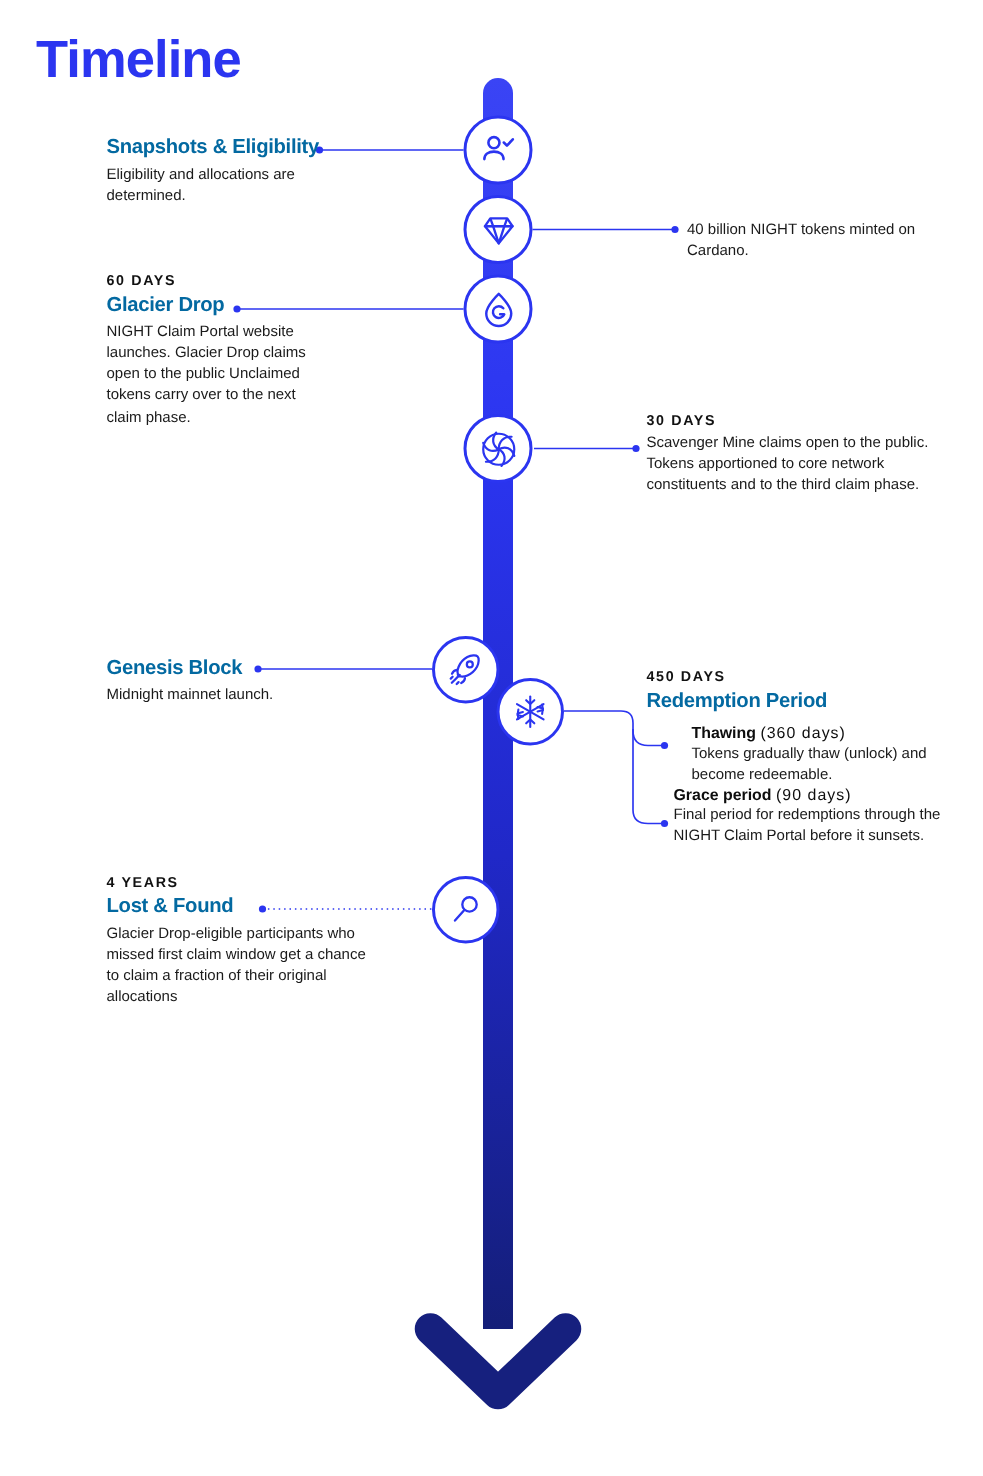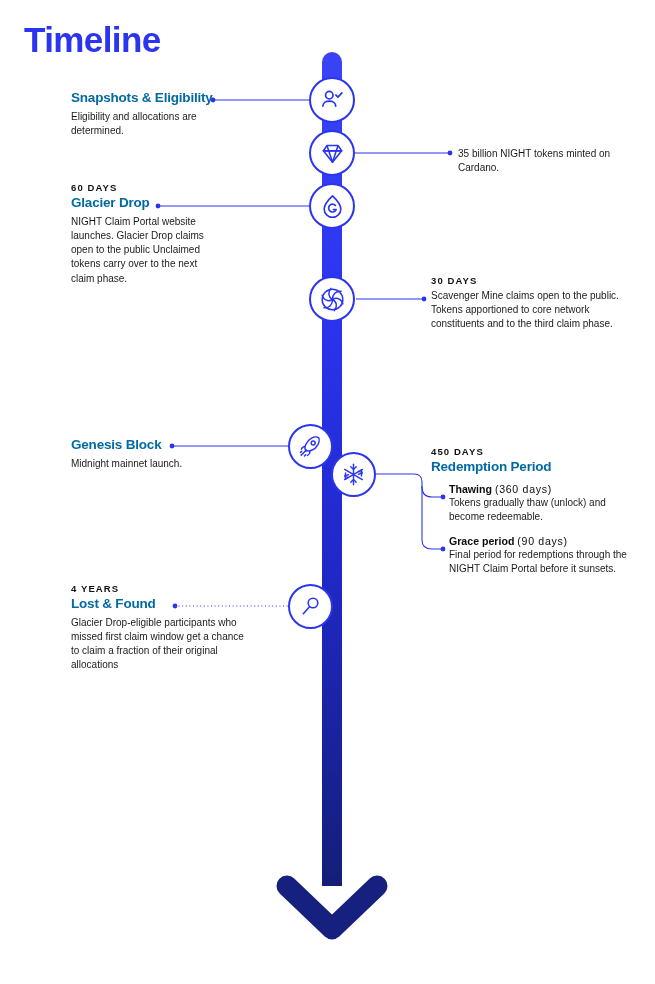--- a/index.html
+++ b/index.html
@@ -222,21 +222,21 @@
       </svg>
     </span>
   </div>
 
   <div class="block left" style="left:71px; top:90px; width:150px;">
     <div class="heading">Snapshots &amp; Eligibility</div>
     <div class="body">Eligibility and allocations are determined.</div>
   </div>
 
   <div class="block right" style="left:458px; top:144px; width:160px;">
-    <div class="body">35 billion NIGHT tokens minted on Cardano.</div>
+    <div class="body">40 billion NIGHT tokens minted on Cardano.</div>
   </div>
 
   <div class="block left" style="left:71px; top:182px; width:152px;">
     <div class="days">60 DAYS</div>
     <div class="heading">Glacier Drop</div>
     <div class="body">NIGHT Claim Portal website launches. Glacier Drop claims open to the public Unclaimed tokens carry over to the next claim phase.</div>
   </div>
 
   <div class="block right" style="left:431px; top:275px; width:190px;">
     <div class="days">30 DAYS</div>
@@ -245,29 +245,29 @@
 
   <div class="block left" style="left:71px; top:437px; width:160px;">
     <div class="heading">Genesis Block</div>
     <div class="body">Midnight mainnet launch.</div>
   </div>
 
   <div class="block right" style="left:431px; top:446px; width:196px;">
     <div class="days">450 DAYS</div>
     <div class="heading">Redemption Period</div>
 
-    <div class="sub" style="margin-left:18px;">
+    <div class="sub" style="margin-left:30px;">
       <div class="sub-head">
         <span>Thawing</span>
         <span class="dur">(360 days)</span>
       </div>
       <div class="body">Tokens gradually thaw (unlock) and become redeemable.</div>
     </div>
 
-    <div class="sub" style="margin-left:18px; margin-top:11px;">
+    <div class="sub" style="margin-left:18px; margin-top:0;">
       <div class="sub-head">
         <span>Grace period</span>
         <span class="dur">(90 days)</span>
       </div>
       <div class="body">Final period for redemptions through the NIGHT Claim Portal before it sunsets.</div>
     </div>
   </div>
 
   <div class="block left" style="left:71px; top:583px; width:175px;">
     <div class="days">4 YEARS</div>

